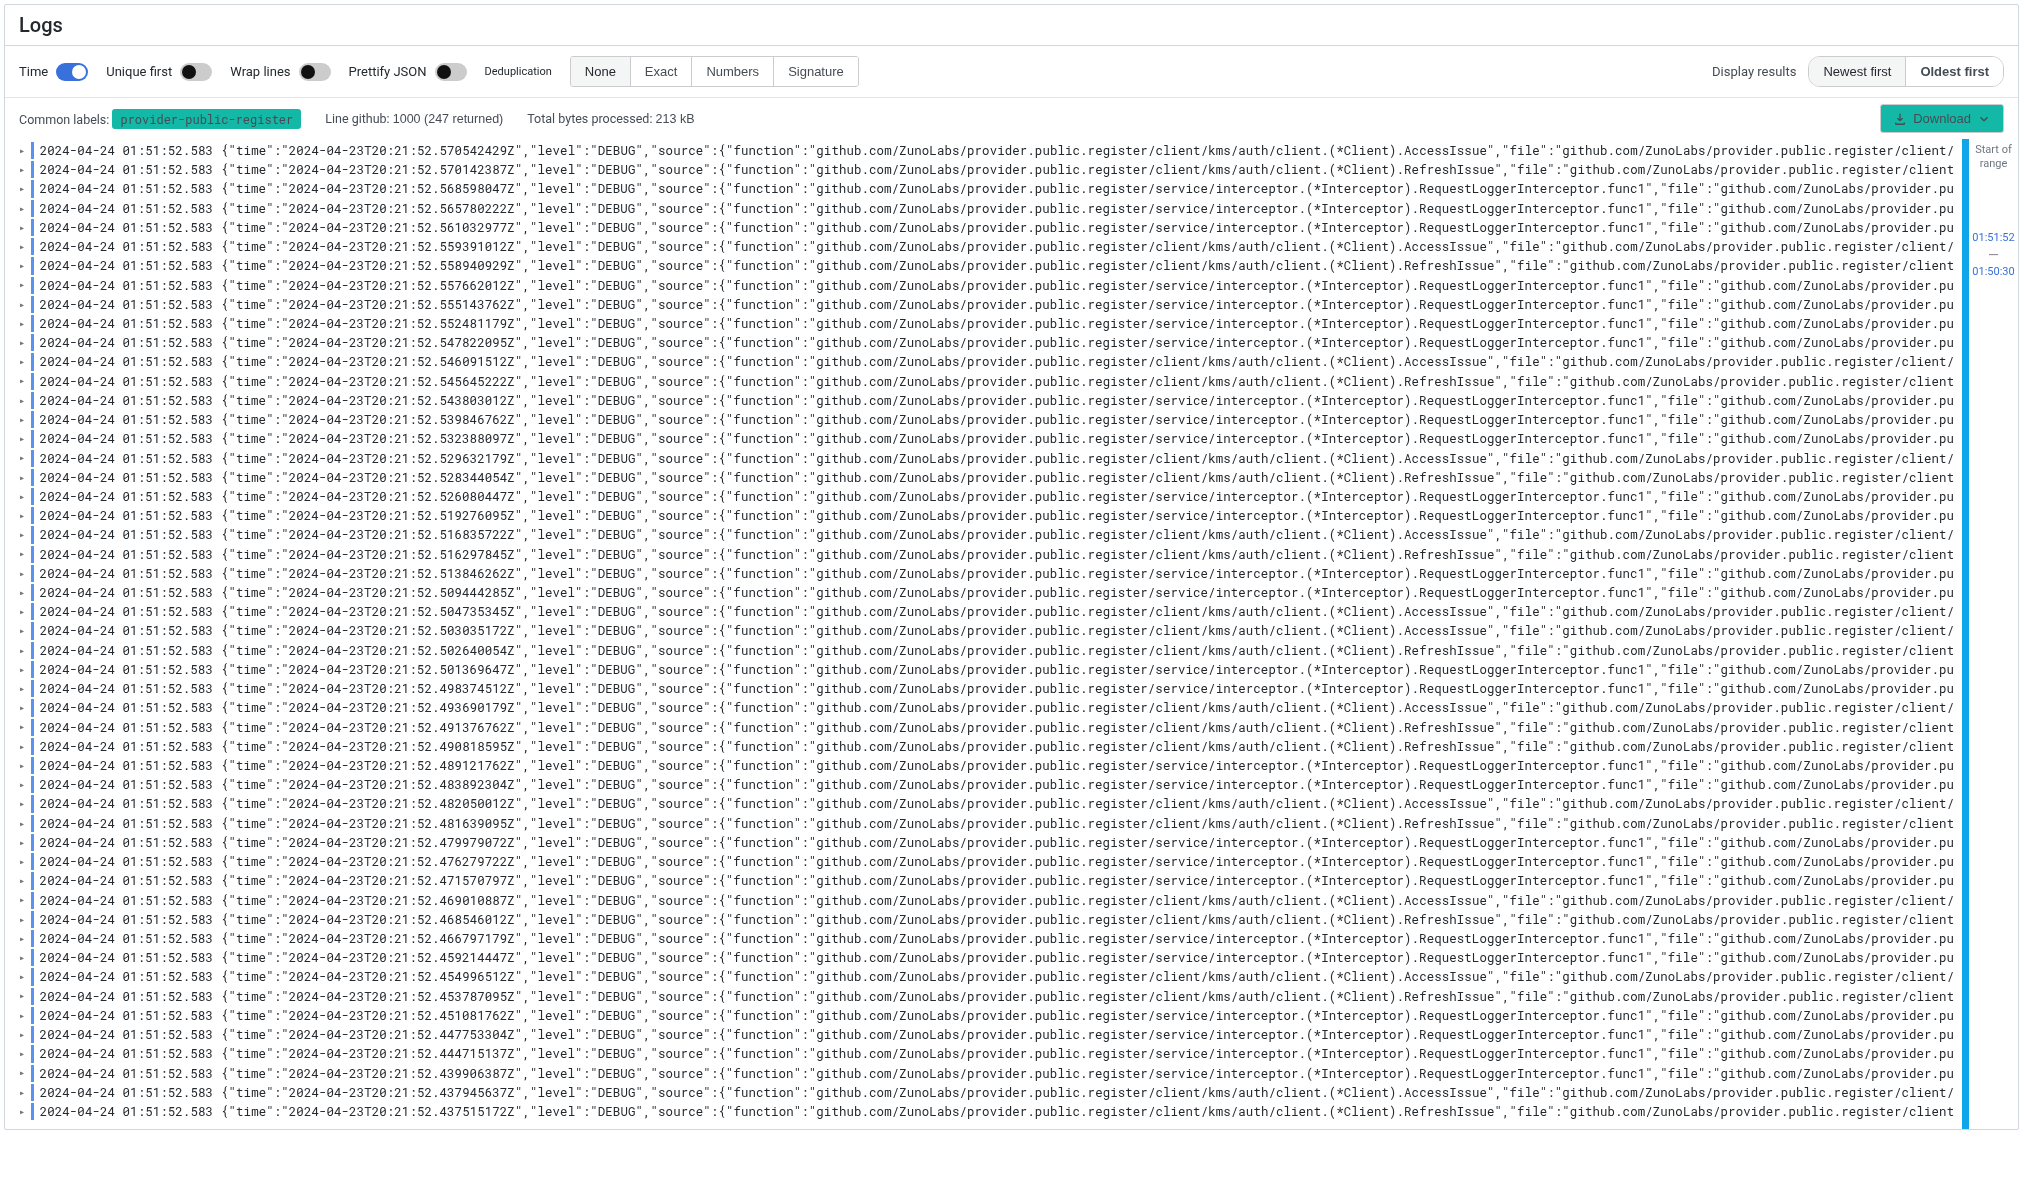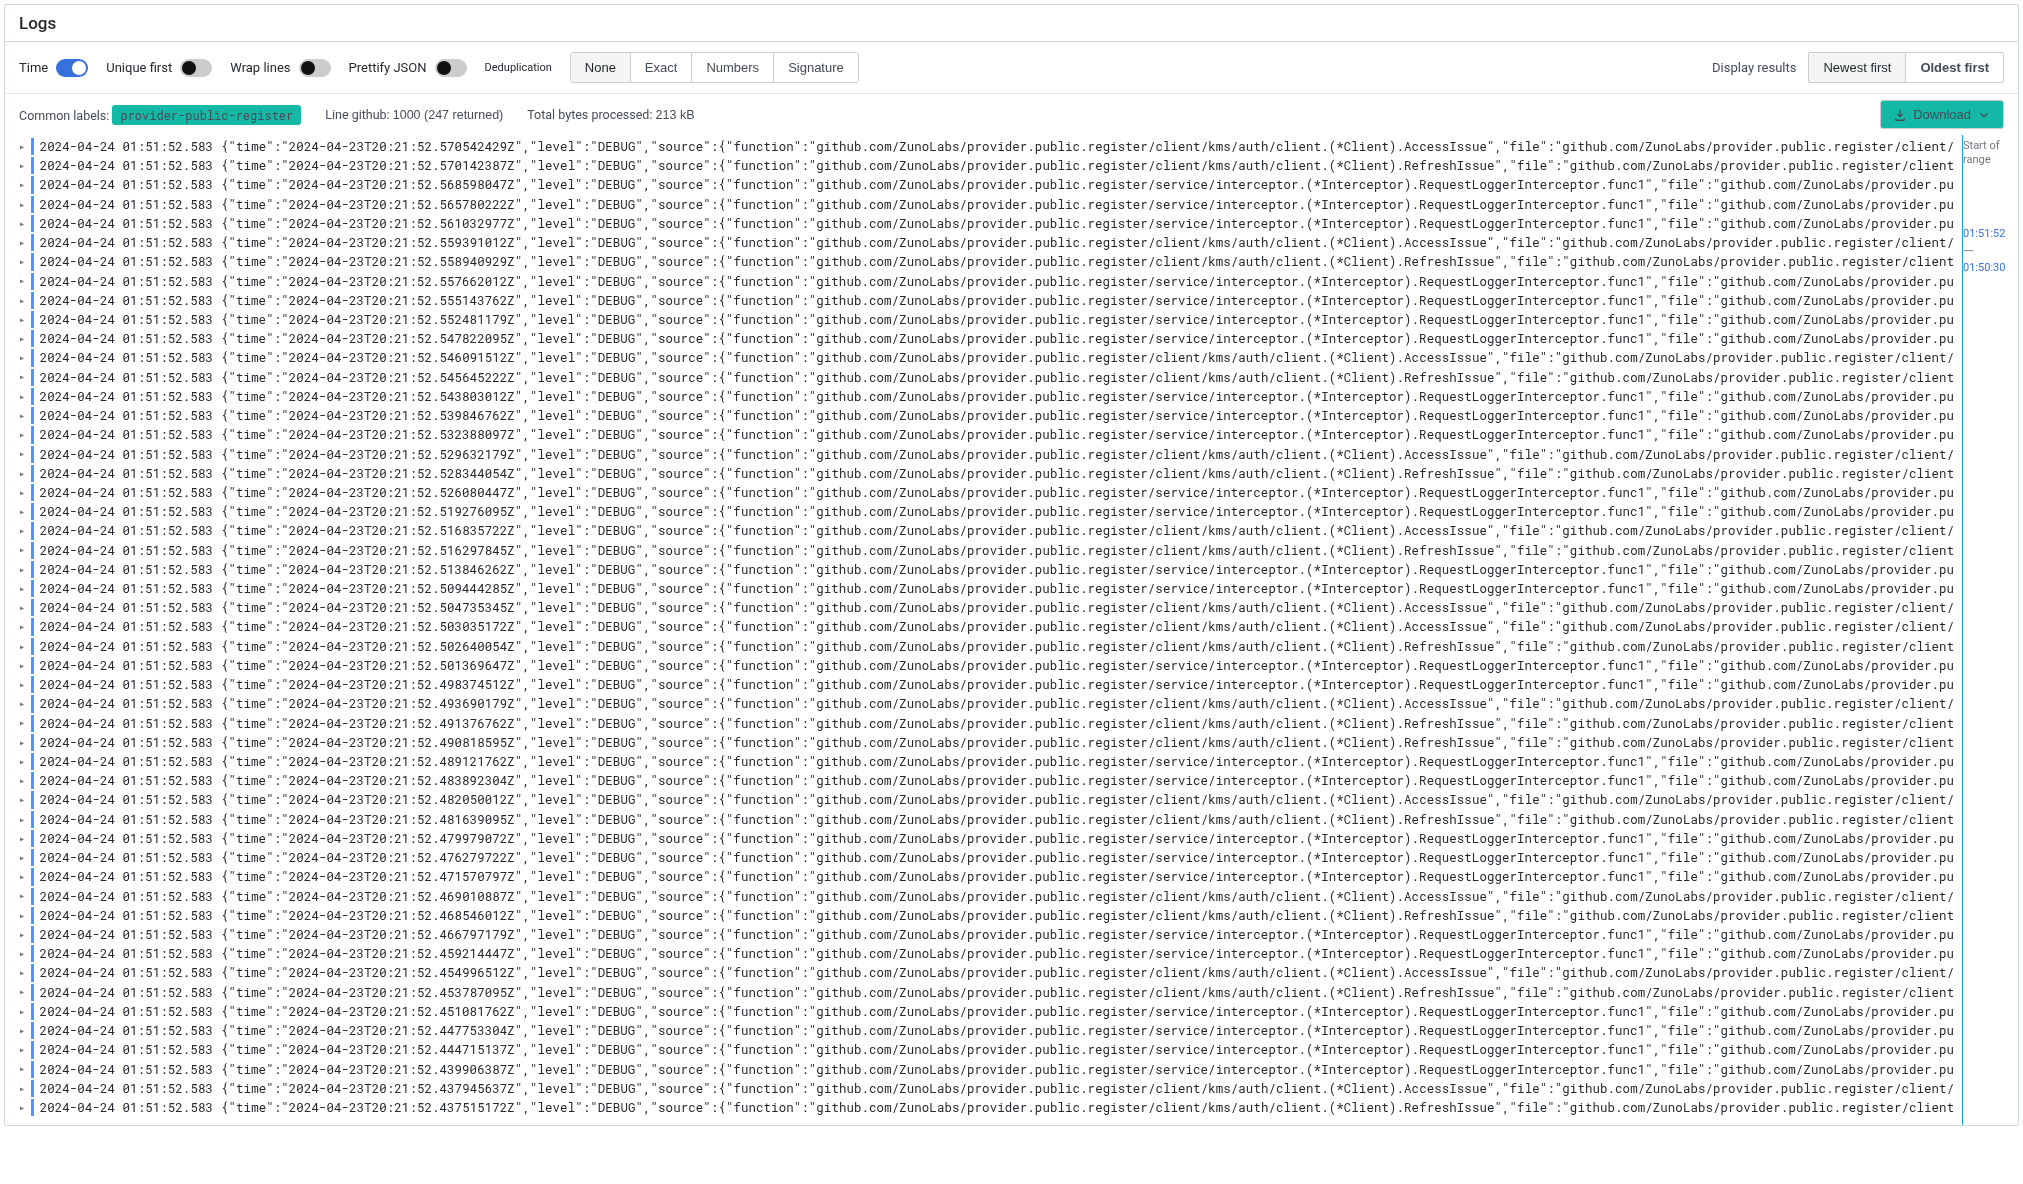--- a/index.html
+++ b/index.html
@@ -1,50 +1,50 @@
 <!DOCTYPE html>
 <html><head>
 <meta charset="utf-8">
 <style>
 * { box-sizing: border-box; margin: 0; padding: 0; }
 body { font-family: -apple-system, BlinkMacSystemFont, "Segoe UI", Roboto, sans-serif; font-size: 14px; color: #24292e; background: #fff; }
 .panel { border: 1px solid #d0d7de; border-radius: 2px; margin: 4px; }
-.panel-header { padding: 8px 14px; font-size: 17px; font-weight: 500; border-bottom: 1px solid #d0d7de; }
+.panel-header { padding: 8px 14px; font-size: 20px; font-weight: 500; border-bottom: 1px solid #d0d7de; }
 .toolbar { display: flex; align-items: center; padding: 10px 14px; gap: 20px; border-bottom: 1px solid #e5e5e5; }
 .toolbar-left { display: flex; align-items: center; gap: 18px; flex: 1; }
 .toolbar-right { display: flex; align-items: center; gap: 12px; }
 .toggle-group { display: flex; align-items: center; gap: 8px; font-size: 13px; }
 .switch { position: relative; width: 32px; height: 18px; background: #ccc; border-radius: 10px; cursor: pointer; }
 .switch.on { background: #3871dc; }
 .switch .knob { position: absolute; top: 2px; left: 2px; width: 14px; height: 14px; background: #fff; border-radius: 50%; transition: left .1s; }
 .switch.on .knob { left: 16px; }
 .switch.off .knob { background: #111; }
 .dedup-group { display: flex; align-items: center; border: 1px solid #ccccd0; border-radius: 3px; overflow: hidden; }
 .dedup-label { font-size: 11px; padding: 0 10px 0 0; }
 .dedup-btn { padding: 7px 14px; font-size: 13px; background: #fff; border: none; border-left: 1px solid #ccccd0; cursor: pointer; color: #464c54; }
 .dedup-btn:first-child { border-left: none; }
 .dedup-btn.active { background: #f4f5f5; font-weight: 500; color: #24292e; }
 .display-label { font-size: 13px; color: #464c54; }
-.order-group { display: flex; border: 1px solid #ccccd0; border-radius: 2px; overflow: hidden; }
+.order-group { display: flex; border: 1px solid #ccccd0; border-radius: 12px; overflow: hidden; }
 .order-btn { padding: 7px 14px; font-size: 13px; background: #fff; border: none; cursor: pointer; color: #464c54; font-weight: bold; }
 .order-btn + .order-btn { border-left: 1px solid #ccccd0; }
 .order-btn.active { background: #f4f5f5; font-weight: 500; color: #24292e; }
 .meta-bar { display: flex; align-items: center; padding: 6px 14px; gap: 24px; font-size: 12.5px; color: #464c54; }
 .meta-bar .label-chip { background: #14b8a6; padding: 2px 8px; border-radius: 3px; font-family: "Roboto Mono", Menlo, monospace; font-size: 12px; color: #464c54; }
 .meta-bar .meta-item span.val { font-family: Liberation Sans, sans-serif; }
 .meta-bar .spacer { flex: 1; }
 .download-btn { display: flex; align-items: center; gap: 6px; padding: 6px 12px; border: 1px solid #ccccd0; border-radius: 3px; background: #14b8a6; cursor: pointer; font-size: 13px; color: #464c54; }
 .log-area { display: flex; }
 .log-lines { flex: 1; overflow: hidden; padding: 2px 0 8px 14px; }
 .log-row { display: flex; align-items: center; font-family: "Roboto Mono", Menlo, Consolas, monospace; font-size: 12.4px; line-height: 1.55; white-space: nowrap; cursor: pointer; letter-spacing: 0.1px; }
 .log-row .caret { width: 10px; color: #6e7781; font-size: 10px; display: inline-block; }
 .log-row .bar { width: 3px; align-self: stretch; background: #5794f2; margin: 1px 6px 1px 2px; }
 .log-row .ts { color: #24292e; margin-right: 8px; }
 .log-row .msg { color: #24292e; overflow: hidden; text-overflow: clip; }
-.minimap { width: 56px; border-left: 1px solid #0ea5e9; position: relative; font-size: 11px; color: #6e7781; padding-top: 4px; margin-left: 8px; }
+.minimap { width: 56px; border-left: 7px solid #0ea5e9; position: relative; font-size: 11px; color: #6e7781; text-align: center; padding-top: 4px; margin-left: 8px; }
 .minimap .range-label { line-height: 1.3; }
 .minimap .tick { position: absolute; left: 0; right: 0; color: #3871dc; font-size: 11px; }
 .minimap .tick.t1 { top: 92px; }
 .minimap .tick.arrow { top: 108px; color: #8e8e8e; font-size: 14px;}
 .minimap .tick.t2 { top: 126px; }
 svg.icon { width: 14px; height: 14px; }
 </style>
 </head>
 <body>
 

